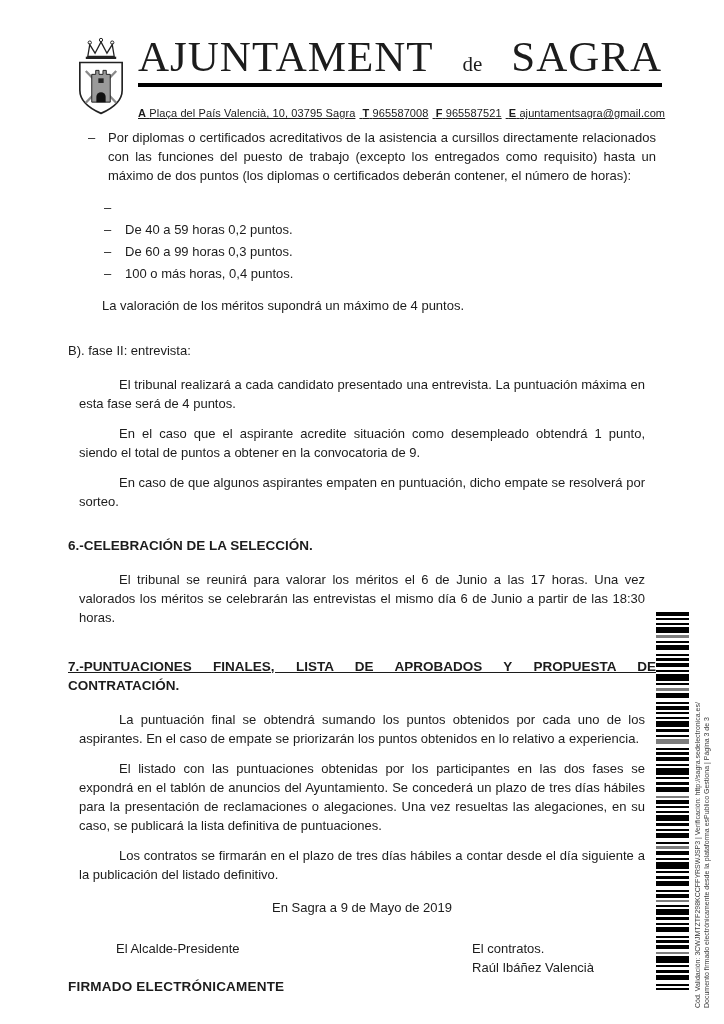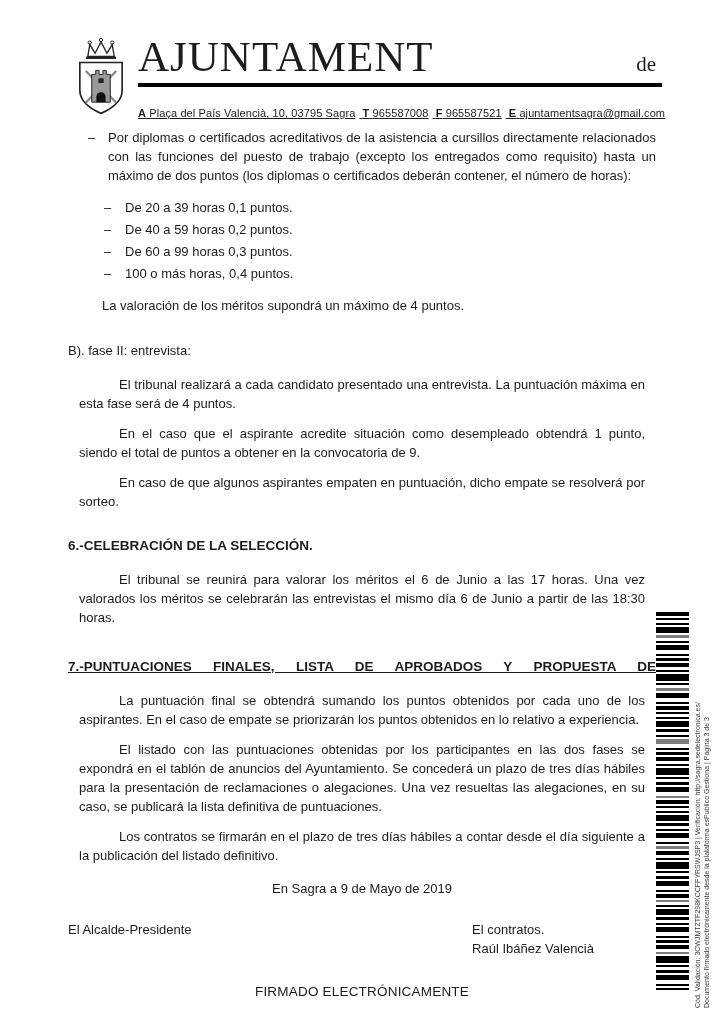--- a/index.html
+++ b/index.html
@@ -33,23 +33,23 @@
   .sub-dash { width:21px; flex:none; }
   .note { margin:13px 0 0 34px; }
   .heading-b { margin-top:26px; }
   .para { text-indent:40px; margin:11px; }
   .gap { margin-top:15px; }
   .heading6 { margin-top:25px; font-weight:bold; font-size:13.5px; }
   .heading7 { margin-top:30px; font-weight:bold; font-size:13.5px; }
   .justify-last { text-align:justify; text-align-last:justify;text-decoration:underline; }
   .date-line { margin-top:14px; text-align:center; text-indent:0; }
   .sig-row { display:flex; justify-content:space-between; margin-top:22px; padding-right:62px; }
-  .sig-left { text-align:center; }
+  .sig-left { text-align:center;margin-left:48px; }
   .sig-right { text-align:left; }
-  .firmado { margin-top:24px; text-align:center; font-weight:normal; font-size:13.5px; letter-spacing:0.2px; }
+  .firmado { font-weight:bold; font-size:13.5px; letter-spacing:0.2px; }
   
   .barcode { position:absolute; left:656px; top:612px; width:33px; height:378px; overflow:hidden; }
   .barcode div { width:100%; }
   .side-text {
     position:absolute; left:693px; top:1008px; width:352px;
     transform-origin:0 0; transform:rotate(-90deg);
     font-size:7px; line-height:9px; color:#3a3a3a; white-space:nowrap;
     text-align:left;
   }
 </style>
@@ -72,20 +72,21 @@
       <g stroke="#222" stroke-width="1.5" fill="#9a9a9a">
         <path d="M36 58 h6 v-6 h5 v6 h6 v-6 h5 v6 h6 v42 h-28 z"></path>
       </g>
       <rect x="46" y="64" width="8" height="7" fill="#222"></rect>
       <path d="M43 100 v-8 a7 7 0 0 1 14 0 v8 z" fill="#111"></path>
     </svg>
     <div class="head-right">
       <div class="title-line">
         <span>AJUNTAMENT</span>
         <span class="title-de">de</span>
+        <span>SAGRA</span>
       </div>
       <div class="address">
         <b>A</b>
         <span class="t">Plaça del País Valencià, 10, 03795 Sagra</span>
         <b>T</b>
         <span class="t">965587008</span>
         <b>F</b>
         <span class="t">965587521</span>
         <b>E</b>
         <span class="t">ajuntamentsagra@gmail.com</span>
@@ -96,21 +97,20 @@
   <div class="content">
 
     <div class="bullet">
       <span class="bullet-dash">–</span>
       <span class="bullet-text">Por diplomas o certificados acreditativos de la asistencia a cursillos directamente relacionados con las funciones del puesto de trabajo (excepto los entregados como requisito) hasta un máximo de dos puntos (los diplomas o certificados deberán contener, el número de horas):</span>
     </div>
 
     <div class="sub-list">
       <div class="sub-item">
         <span class="sub-dash">–</span>
-        <span>De 20 a 39 horas 0,1 puntos.</span>
       </div>
       <div class="sub-item">
         <span class="sub-dash">–</span>
         <span>De 40 a 59 horas 0,2 puntos.</span>
       </div>
       <div class="sub-item">
         <span class="sub-dash">–</span>
         <span>De 60 a 99 horas 0,3 puntos.</span>
       </div>
       <div class="sub-item">
@@ -124,20 +124,21 @@
     <div class="heading-b">B). fase II: entrevista:</div>
     <p class="para gap">El tribunal realizará a cada candidato presentado una entrevista. La puntuación máxima en esta fase será de 4 puntos.</p>
     <p class="para">En el caso que el aspirante acredite situación como desempleado obtendrá 1 punto, siendo el total de puntos a obtener en la convocatoria de 9.</p>
     <p class="para">En caso de que algunos aspirantes empaten en puntuación, dicho empate se resolverá por sorteo.</p>
 
     <div class="heading6">6.-CELEBRACIÓN DE LA SELECCIÓN.</div>
     <p class="para gap">El tribunal se reunirá para valorar los méritos el 6 de Junio a las 17 horas. Una vez valorados los méritos se celebrarán las entrevistas el mismo día 6 de Junio a partir de las 18:30 horas.</p>
 
     <div class="heading7">
       <div class="justify-last">7.-PUNTUACIONES FINALES, LISTA DE APROBADOS Y PROPUESTA DE</div>
+      <div>CONTRATACIÓN.</div>
     </div>
     <p class="para gap">La puntuación final se obtendrá sumando los puntos obtenidos por cada uno de los aspirantes. En el caso de empate se priorizarán los puntos obtenidos en lo relativo a experiencia.</p>
     <p class="para">El listado con las puntuaciones obtenidas por los participantes en las dos fases se expondrá en el tablón de anuncios del Ayuntamiento. Se concederá un plazo de tres días hábiles para la presentación de reclamaciones o alegaciones. Una vez resueltas las alegaciones, en su caso, se publicará la lista definitiva de puntuaciones.</p>
     <p class="para">Los contratos se firmarán en el plazo de tres días hábiles a contar desde el día siguiente a la publicación del listado definitivo.</p>
 
     <p class="para date-line">En Sagra a 9 de Mayo de 2019</p>
 
     <div class="sig-row">
       <div class="sig-left">
         <div>El Alcalde-Presidente</div>

